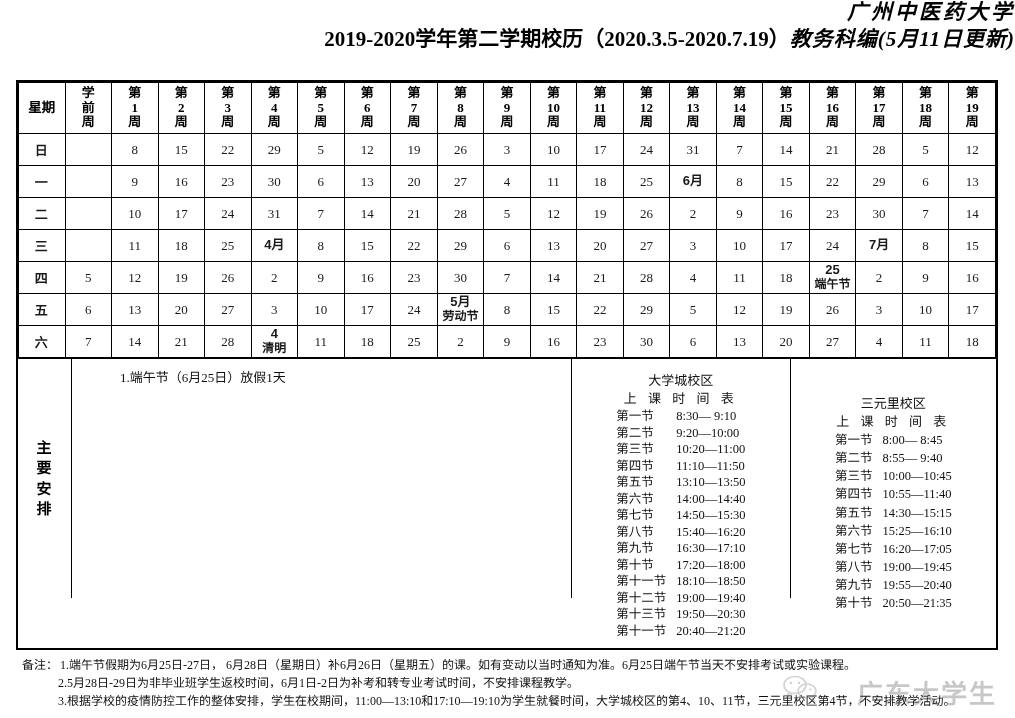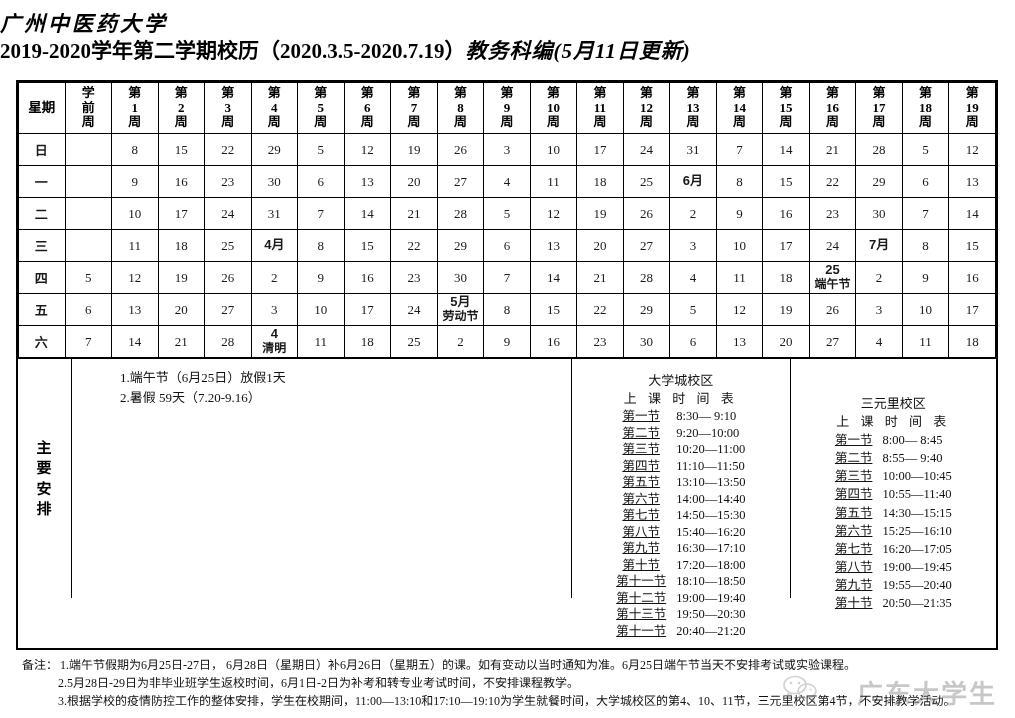--- a/index.html
+++ b/index.html
@@ -12,22 +12,22 @@
     width: 1015px;
     height: 718px;
     font-family: "Liberation Serif", "DejaVu Serif", serif;
     color: #000000;
     overflow: hidden;
     position: relative;
   }
 
   
   .title-block {
-    text-align: left;
-    padding-top: 12px;
+    text-align: right;
+    padding-top: 0;
   }
   .title-line1 {
     font-family: "Liberation Serif", "DejaVu Serif", serif;
     font-size: 21px;
     font-weight: bold;
     letter-spacing: 3px;
     font-style: italic;
     line-height: 1.15;
   }
   .title-line2 {
@@ -153,24 +153,23 @@
   .sched-rows {
     margin: 1px auto 0 auto;
     font-size: 12.5px;
     line-height: 1.32;
     color: #111;
     display: table;
   }
   .srow { display: table-row; }
   .srow .sp-name {
     display: table-cell;
-    text-align: center;
+    text-align: left;
     padding-right: 10px;
     white-space: nowrap;
-    text-decoration: underline;
   }
   .srow .sp-time {
     display: table-cell;
     text-align: left;
     white-space: nowrap;
     font-family: "Liberation Serif", "DejaVu Serif", serif;
   }
   .sched-campus2 { padding-top: 28px; }
   .sched-campus2 .sched-rows { font-size: 12.5px; line-height: 1.45; }
 
@@ -512,21 +511,20 @@
     <div class="bb-vlabel">
       <div class="vtext">
           <span>主</span>
           <span>要</span>
           <span>安</span>
           <span>排</span>
         </div>
     </div>
     <div class="bb-notes">
         <div class="nitem">1.端午节（6月25日）放假1天</div>
-        <div class="nitem">2.暑假 59天（7.20-9.16）</div>
       </div>
     <div class="bb-sched">
         <div class="sched-title">
           <div>大学城校区</div>
           <div class="t2">上 课 时 间 表</div>
         </div>
         <div class="sched-rows">
           <div class="srow">
             <span class="sp-name">第一节</span>
             <span class="sp-time">8:30—  9:10</span>

